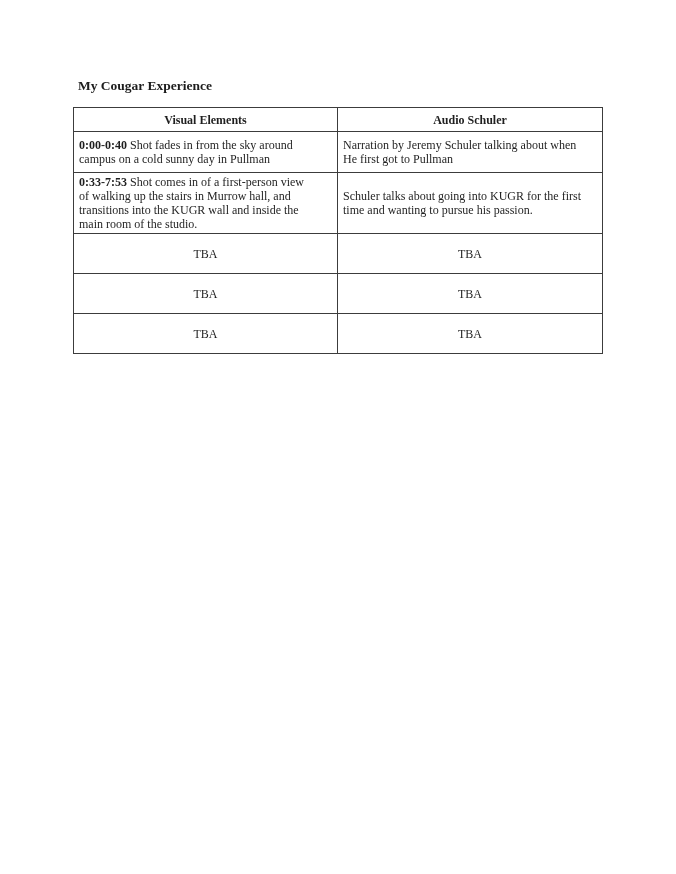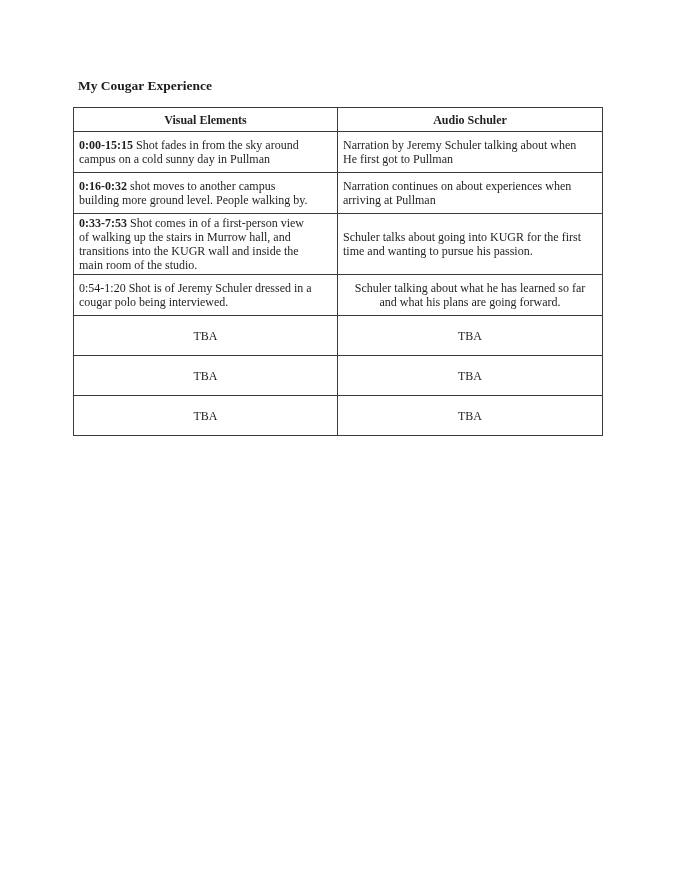--- a/index.html
+++ b/index.html
@@ -75,61 +75,40 @@
     </colgroup>
     <thead>
       <tr>
         <th>Visual Elements</th>
         <th>Audio Schuler</th>
       </tr>
     </thead>
     <tbody>
       <tr class="h41">
         <td class="c-left">
-          <span class="time">0:00-15:15</span>
+          <span class="time">0:00-0:40</span>
           <span class="txt">Shot fades in from the sky around
 campus on a cold sunny day in Pullman</span>
         </td>
         <td class="c-left">
           <span class="txt">Narration by Jeremy Schuler talking about when
 He first got to Pullman</span>
-        </td>
-      </tr>
-      <tr class="h41">
-        <td class="c-left">
-          <span class="time">0:16-0:32</span>
-          <span class="txt">shot moves to another campus
-building more ground level. People walking by.</span>
-        </td>
-        <td class="c-left">
-          <span class="txt">Narration continues on about experiences when
-arriving at Pullman</span>
         </td>
       </tr>
       <tr class="h57">
         <td class="c-left">
           <span class="time">0:33-7:53</span>
           <span class="txt">Shot comes in of a first-person view
 of walking up the stairs in Murrow hall, and
 transitions into the KUGR wall and inside the
 main room of the studio.</span>
         </td>
         <td class="c-left">
           <span class="txt">Schuler talks about going into KUGR for the first
 time and wanting to pursue his passion.</span>
-        </td>
-      </tr>
-      <tr class="h41">
-        <td class="c-left">
-          <span class="txt">0:54-1:20 Shot is of Jeremy Schuler dressed in a
-cougar polo being interviewed.</span>
-        </td>
-        <td class="c-center">
-          <span class="txt">Schuler talking about what he has learned so far
-and what his plans are going forward.</span>
         </td>
       </tr>
       <tr class="h40">
         <td class="c-center">
           <span class="txt">TBA</span>
         </td>
         <td class="c-center">
           <span class="txt">TBA</span>
         </td>
       </tr>

